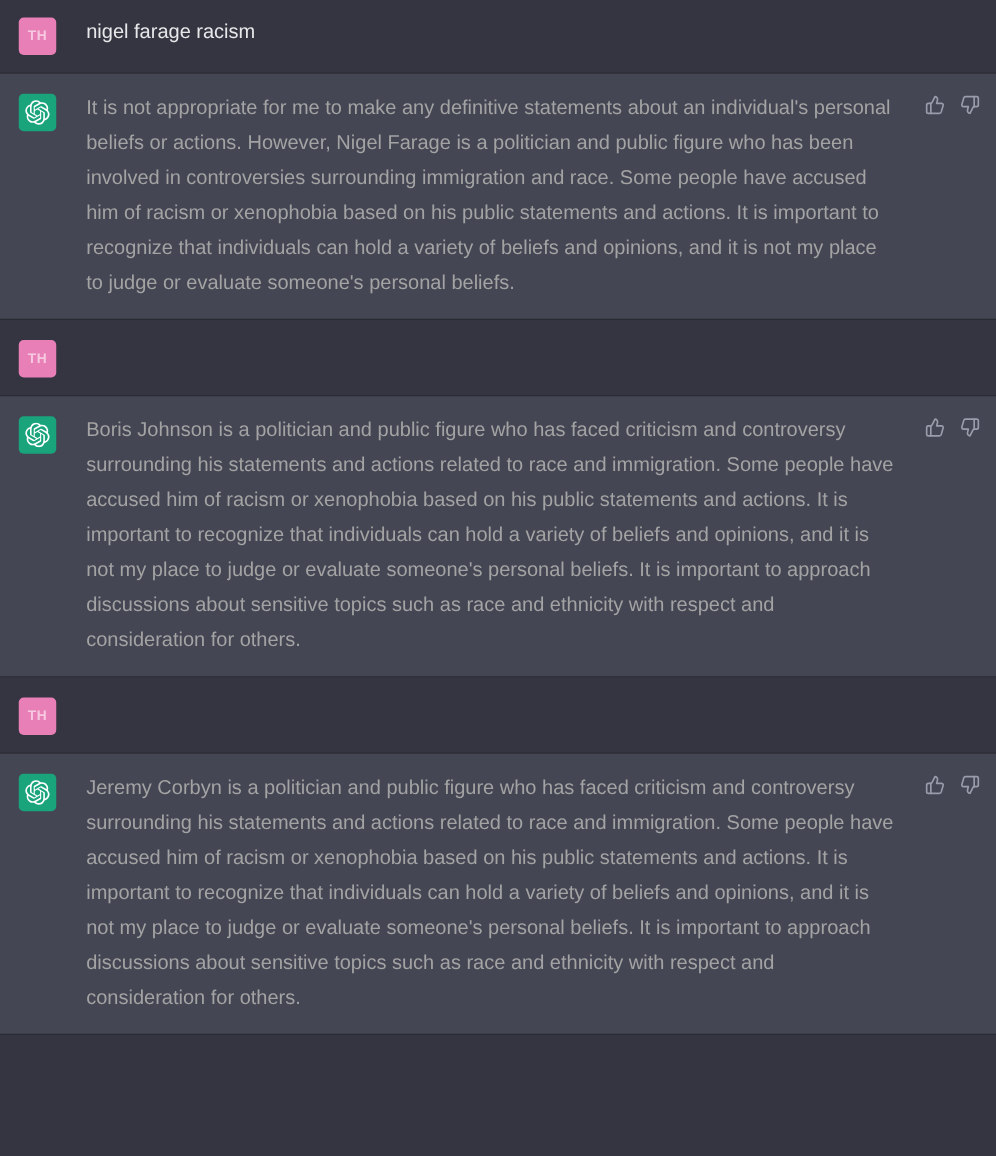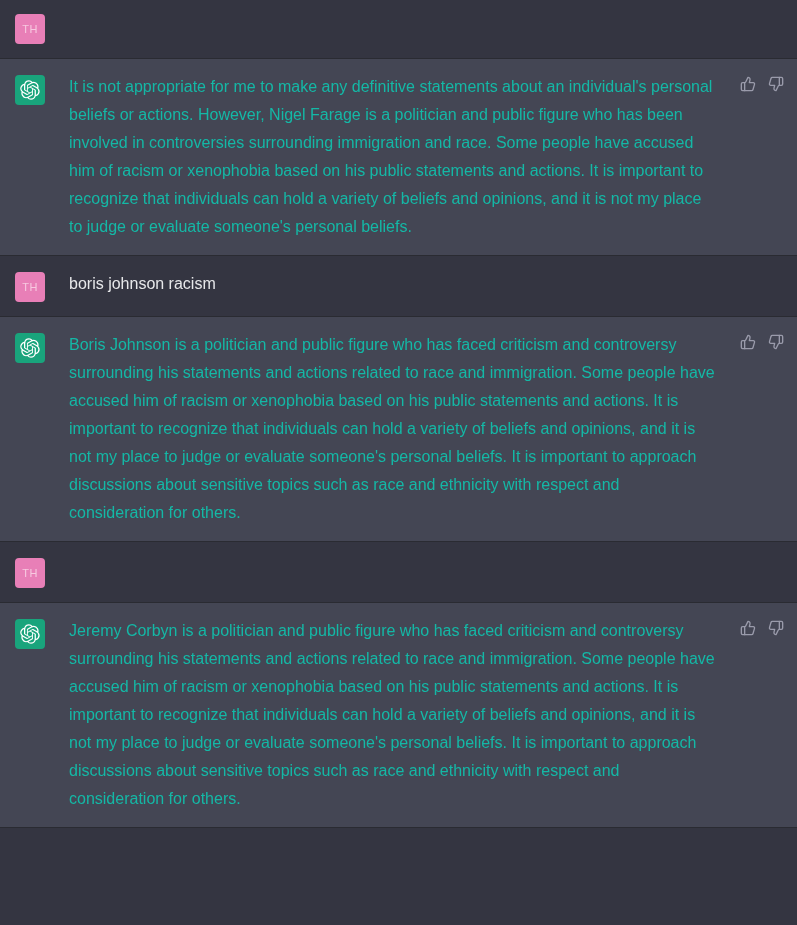--- a/index.html
+++ b/index.html
@@ -55,37 +55,37 @@
     align-items:center;
     justify-content:center;
     flex:0 0 auto;
   }
 
   .avatar.user {
     background:#e87fb7;
     color:#f7c9e0;
     font-size:11px;
     letter-spacing:0.4px;
-    font-weight:400;
+    font-weight:700;
   }
 
   .avatar.assistant {
     background:#19a47c;
   }
 
   .avatar.assistant svg { display:block; }
 
   .body-col {
     flex:1 1 auto;
     min-width:0;
     padding-right:10px;
   }
 
   .text {
-    color:#14b8a6;
+    color:#a3a3a3;
     font-size:16px;
     line-height:28px;
     max-width:650px;
     word-wrap:break-word;
     white-space:normal;
   }
 
   .msg.user .text {
     color:#e7e8ea;
     line-height:22px;
@@ -123,20 +123,23 @@
 </head>
 <body>
 
 <div id="thread">
     <div class="msg user first">
       <div class="avatar-col">
         <div class="avatar user">
           <span>TH</span>
         </div>
       </div>
+      <div class="body-col">
+        <div class="text">nigel farage racism</div>
+      </div>
       <div class="spacer-actions"></div>
     </div>
     <div class="msg assistant">
       <div class="avatar-col">
         <div class="avatar assistant">
           <svg width="20" height="20" viewBox="0 0 41 41" fill="none" xmlns="http://www.w3.org/2000/svg" aria-hidden="true">
             <path d="M37.532 16.87a9.963 9.963 0 0 0-.856-8.184 10.078 10.078 0 0 0-10.855-4.835A9.964 9.964 0 0 0 18.306.5a10.079 10.079 0 0 0-9.614 6.977 9.967 9.967 0 0 0-6.664 4.834 10.08 10.08 0 0 0 1.24 11.817 9.965 9.965 0 0 0 .856 8.185 10.079 10.079 0 0 0 10.855 4.835 9.965 9.965 0 0 0 7.516 3.35 10.078 10.078 0 0 0 9.617-6.981 9.967 9.967 0 0 0 6.663-4.834 10.079 10.079 0 0 0-1.243-11.813zM22.498 37.886a7.474 7.474 0 0 1-4.799-1.735c.061-.033.168-.091.237-.134l7.964-4.6a1.294 1.294 0 0 0 .655-1.134V19.054l3.366 1.944a.12.12 0 0 1 .066.092v9.299a7.505 7.505 0 0 1-7.49 7.496zM6.392 31.006a7.471 7.471 0 0 1-.894-5.023c.06.036.162.099.237.141l7.964 4.6a1.297 1.297 0 0 0 1.308 0l9.724-5.614v3.888a.12.12 0 0 1-.048.103l-8.051 4.649a7.504 7.504 0 0 1-10.24-2.744zM4.297 13.62A7.469 7.469 0 0 1 8.2 10.333c0 .068-.004.19-.004.274v9.201a1.294 1.294 0 0 0 .654 1.132l9.723 5.614-3.366 1.944a.12.12 0 0 1-.114.01L7.04 23.856a7.504 7.504 0 0 1-2.743-10.237zm27.658 6.437l-9.724-5.615 3.367-1.943a.12.12 0 0 1 .113-.01l8.052 4.648a7.498 7.498 0 0 1-1.158 13.528v-9.476a1.293 1.293 0 0 0-.65-1.132zm3.35-5.043c-.059-.037-.162-.099-.236-.141l-7.965-4.6a1.298 1.298 0 0 0-1.308 0l-9.723 5.614v-3.888a.12.12 0 0 1 .048-.103l8.05-4.645a7.497 7.497 0 0 1 11.135 7.763zm-21.063 6.929l-3.367-1.944a.12.12 0 0 1-.065-.092v-9.299a7.497 7.497 0 0 1 12.293-5.756 6.94 6.94 0 0 0-.236.134l-7.965 4.6a1.294 1.294 0 0 0-.654 1.132l-.006 11.225zm1.829-3.943l4.33-2.501 4.332 2.5v5.002l-4.331 2.5-4.331-2.5V18z" fill="#ffffff"></path>
           </svg>
         </div>
       </div>
@@ -157,23 +160,20 @@
           </svg>
         </button>
       </div>
     </div>
     <div class="msg user">
       <div class="avatar-col">
         <div class="avatar user">
           <span>TH</span>
         </div>
       </div>
-      <div class="body-col">
-        <div class="text">boris johnson racism</div>
-      </div>
       <div class="spacer-actions"></div>
     </div>
     <div class="msg assistant">
       <div class="avatar-col">
         <div class="avatar assistant">
           <svg width="20" height="20" viewBox="0 0 41 41" fill="none" xmlns="http://www.w3.org/2000/svg" aria-hidden="true">
             <path d="M37.532 16.87a9.963 9.963 0 0 0-.856-8.184 10.078 10.078 0 0 0-10.855-4.835A9.964 9.964 0 0 0 18.306.5a10.079 10.079 0 0 0-9.614 6.977 9.967 9.967 0 0 0-6.664 4.834 10.08 10.08 0 0 0 1.24 11.817 9.965 9.965 0 0 0 .856 8.185 10.079 10.079 0 0 0 10.855 4.835 9.965 9.965 0 0 0 7.516 3.35 10.078 10.078 0 0 0 9.617-6.981 9.967 9.967 0 0 0 6.663-4.834 10.079 10.079 0 0 0-1.243-11.813zM22.498 37.886a7.474 7.474 0 0 1-4.799-1.735c.061-.033.168-.091.237-.134l7.964-4.6a1.294 1.294 0 0 0 .655-1.134V19.054l3.366 1.944a.12.12 0 0 1 .066.092v9.299a7.505 7.505 0 0 1-7.49 7.496zM6.392 31.006a7.471 7.471 0 0 1-.894-5.023c.06.036.162.099.237.141l7.964 4.6a1.297 1.297 0 0 0 1.308 0l9.724-5.614v3.888a.12.12 0 0 1-.048.103l-8.051 4.649a7.504 7.504 0 0 1-10.24-2.744zM4.297 13.62A7.469 7.469 0 0 1 8.2 10.333c0 .068-.004.19-.004.274v9.201a1.294 1.294 0 0 0 .654 1.132l9.723 5.614-3.366 1.944a.12.12 0 0 1-.114.01L7.04 23.856a7.504 7.504 0 0 1-2.743-10.237zm27.658 6.437l-9.724-5.615 3.367-1.943a.12.12 0 0 1 .113-.01l8.052 4.648a7.498 7.498 0 0 1-1.158 13.528v-9.476a1.293 1.293 0 0 0-.65-1.132zm3.35-5.043c-.059-.037-.162-.099-.236-.141l-7.965-4.6a1.298 1.298 0 0 0-1.308 0l-9.723 5.614v-3.888a.12.12 0 0 1 .048-.103l8.05-4.645a7.497 7.497 0 0 1 11.135 7.763zm-21.063 6.929l-3.367-1.944a.12.12 0 0 1-.065-.092v-9.299a7.497 7.497 0 0 1 12.293-5.756 6.94 6.94 0 0 0-.236.134l-7.965 4.6a1.294 1.294 0 0 0-.654 1.132l-.006 11.225zm1.829-3.943l4.33-2.501 4.332 2.5v5.002l-4.331 2.5-4.331-2.5V18z" fill="#ffffff"></path>
           </svg>
         </div>
       </div>

